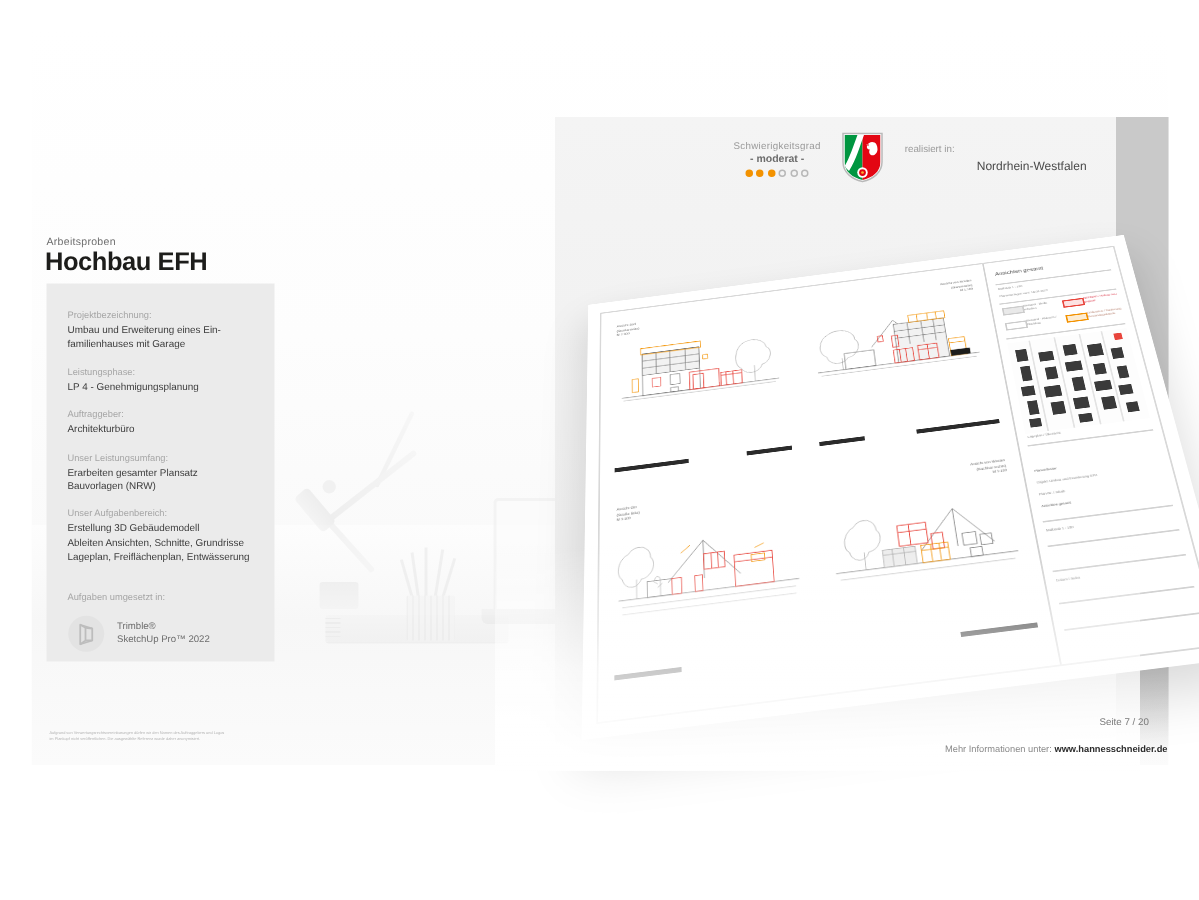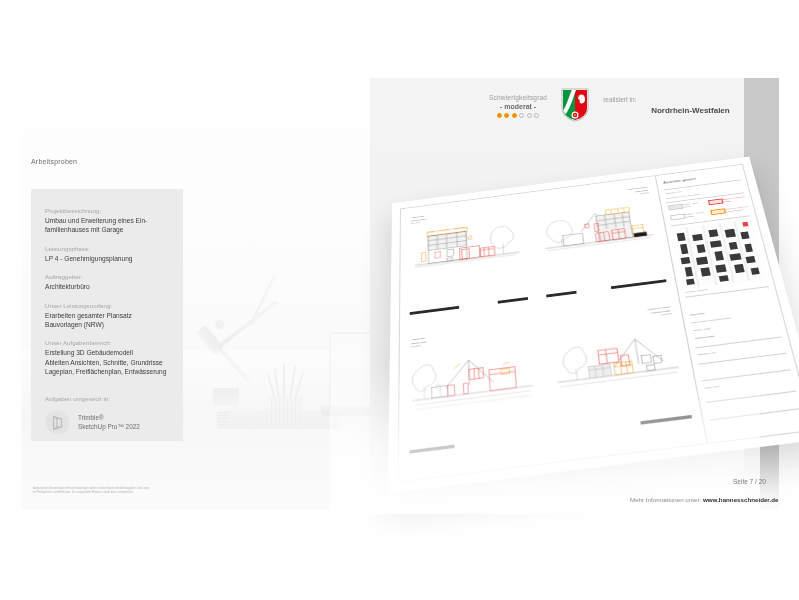--- a/index.html
+++ b/index.html
@@ -63,21 +63,21 @@
   .diffi{text-align:center;}
   .diffi .lab{font-size:6.5px;color:#9a9a9a;letter-spacing:.2px;line-height:9px;}
   .diffi .val{font-size:7px;color:#6b6b6b;font-weight:bold;line-height:9px;}
   .dots{display:flex;gap:2.5px;justify-content:center;margin-top:2px;}
   .dot{width:5px;height:5px;border-radius:50%;border:1px solid #f39200;box-sizing:border-box;}
   .dot.on{background:#f39200;}
   .dot.off{background:transparent;border-color:#b8b8b8;}
 
   .coa{width:28px;height:34px;}
   .realis{font-size:6.5px;color:#9a9a9a;line-height:10px;}
-  .realis b{display:block;font-size:8px;color:#4a4a4a;font-weight:bold;margin-top:1px;padding-left:48px;}
+  .realis b{display:block;font-size:8px;color:#4a4a4a;font-weight:normal;margin-top:1px;padding-left:48px;}
 
   
   .kicker{position:absolute;left:31px;top:158px;font-size:7px;color:#6e6e6e;letter-spacing:.2px;}
   .title{position:absolute;left:30px;top:165px;font-size:17px;font-weight:bold;color:#1d1d1b;letter-spacing:-.3px;}
 
   .infobox{position:absolute;left:31px;top:189px;width:152px;height:252px;background:#ebebeb;}
   .infobox .pad{padding:17px 14px 0 14px;}
   .grp{margin-bottom:9px;}
   .grp .h{font-size:6.2px;color:#a6a6a6;line-height:9px;margin-bottom:1px;}
   .grp .l{font-size:6.6px;color:#3c3c3c;line-height:9.4px;}
@@ -190,20 +190,21 @@
       </g>
     </svg>
 
     <div class="realis">
       <span>realisiert in:</span>
       <b>Nordrhein-Westfalen</b>
     </div>
   </div>
 
   <div class="kicker">Arbeitsproben</div>
+  <div class="title">Hochbau EFH</div>
 
   <div class="infobox">
     <div class="pad">
 
       <div class="grp">
         <div class="h">Projektbezeichnung:</div>
         <div class="l">Umbau und Erweiterung eines Ein-</div>
         <div class="l">familienhauses mit Garage</div>
       </div>
 

